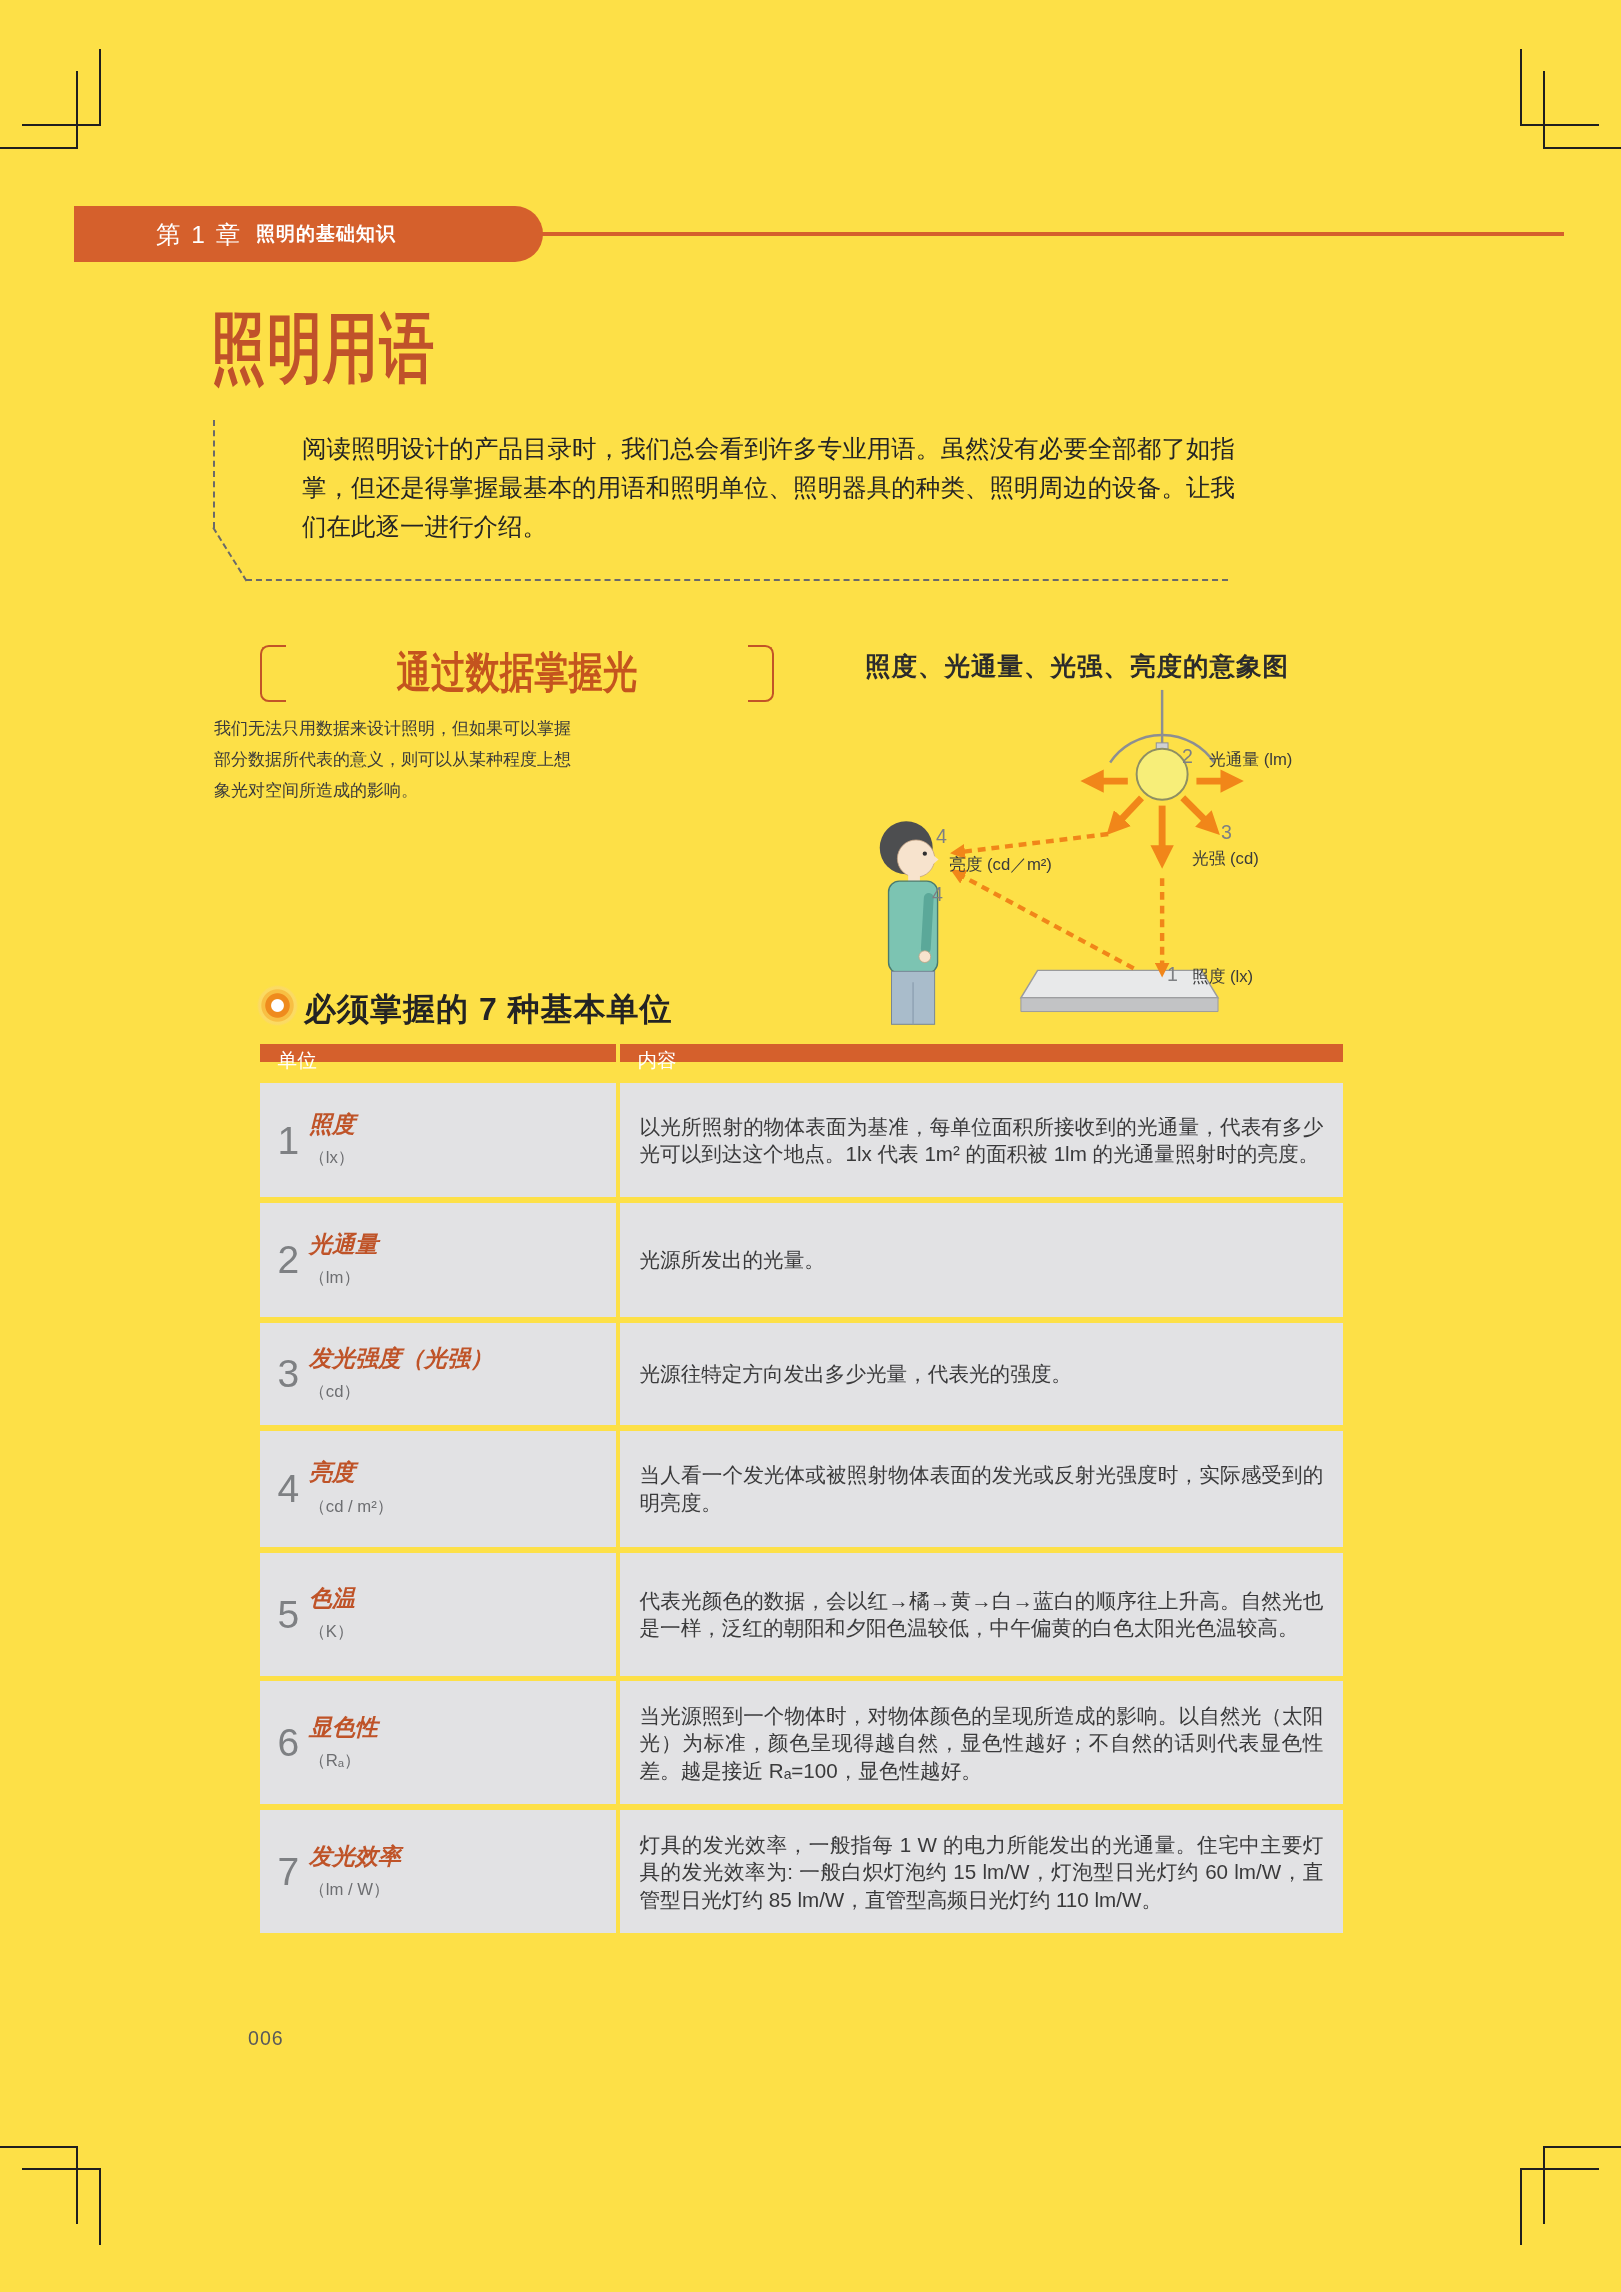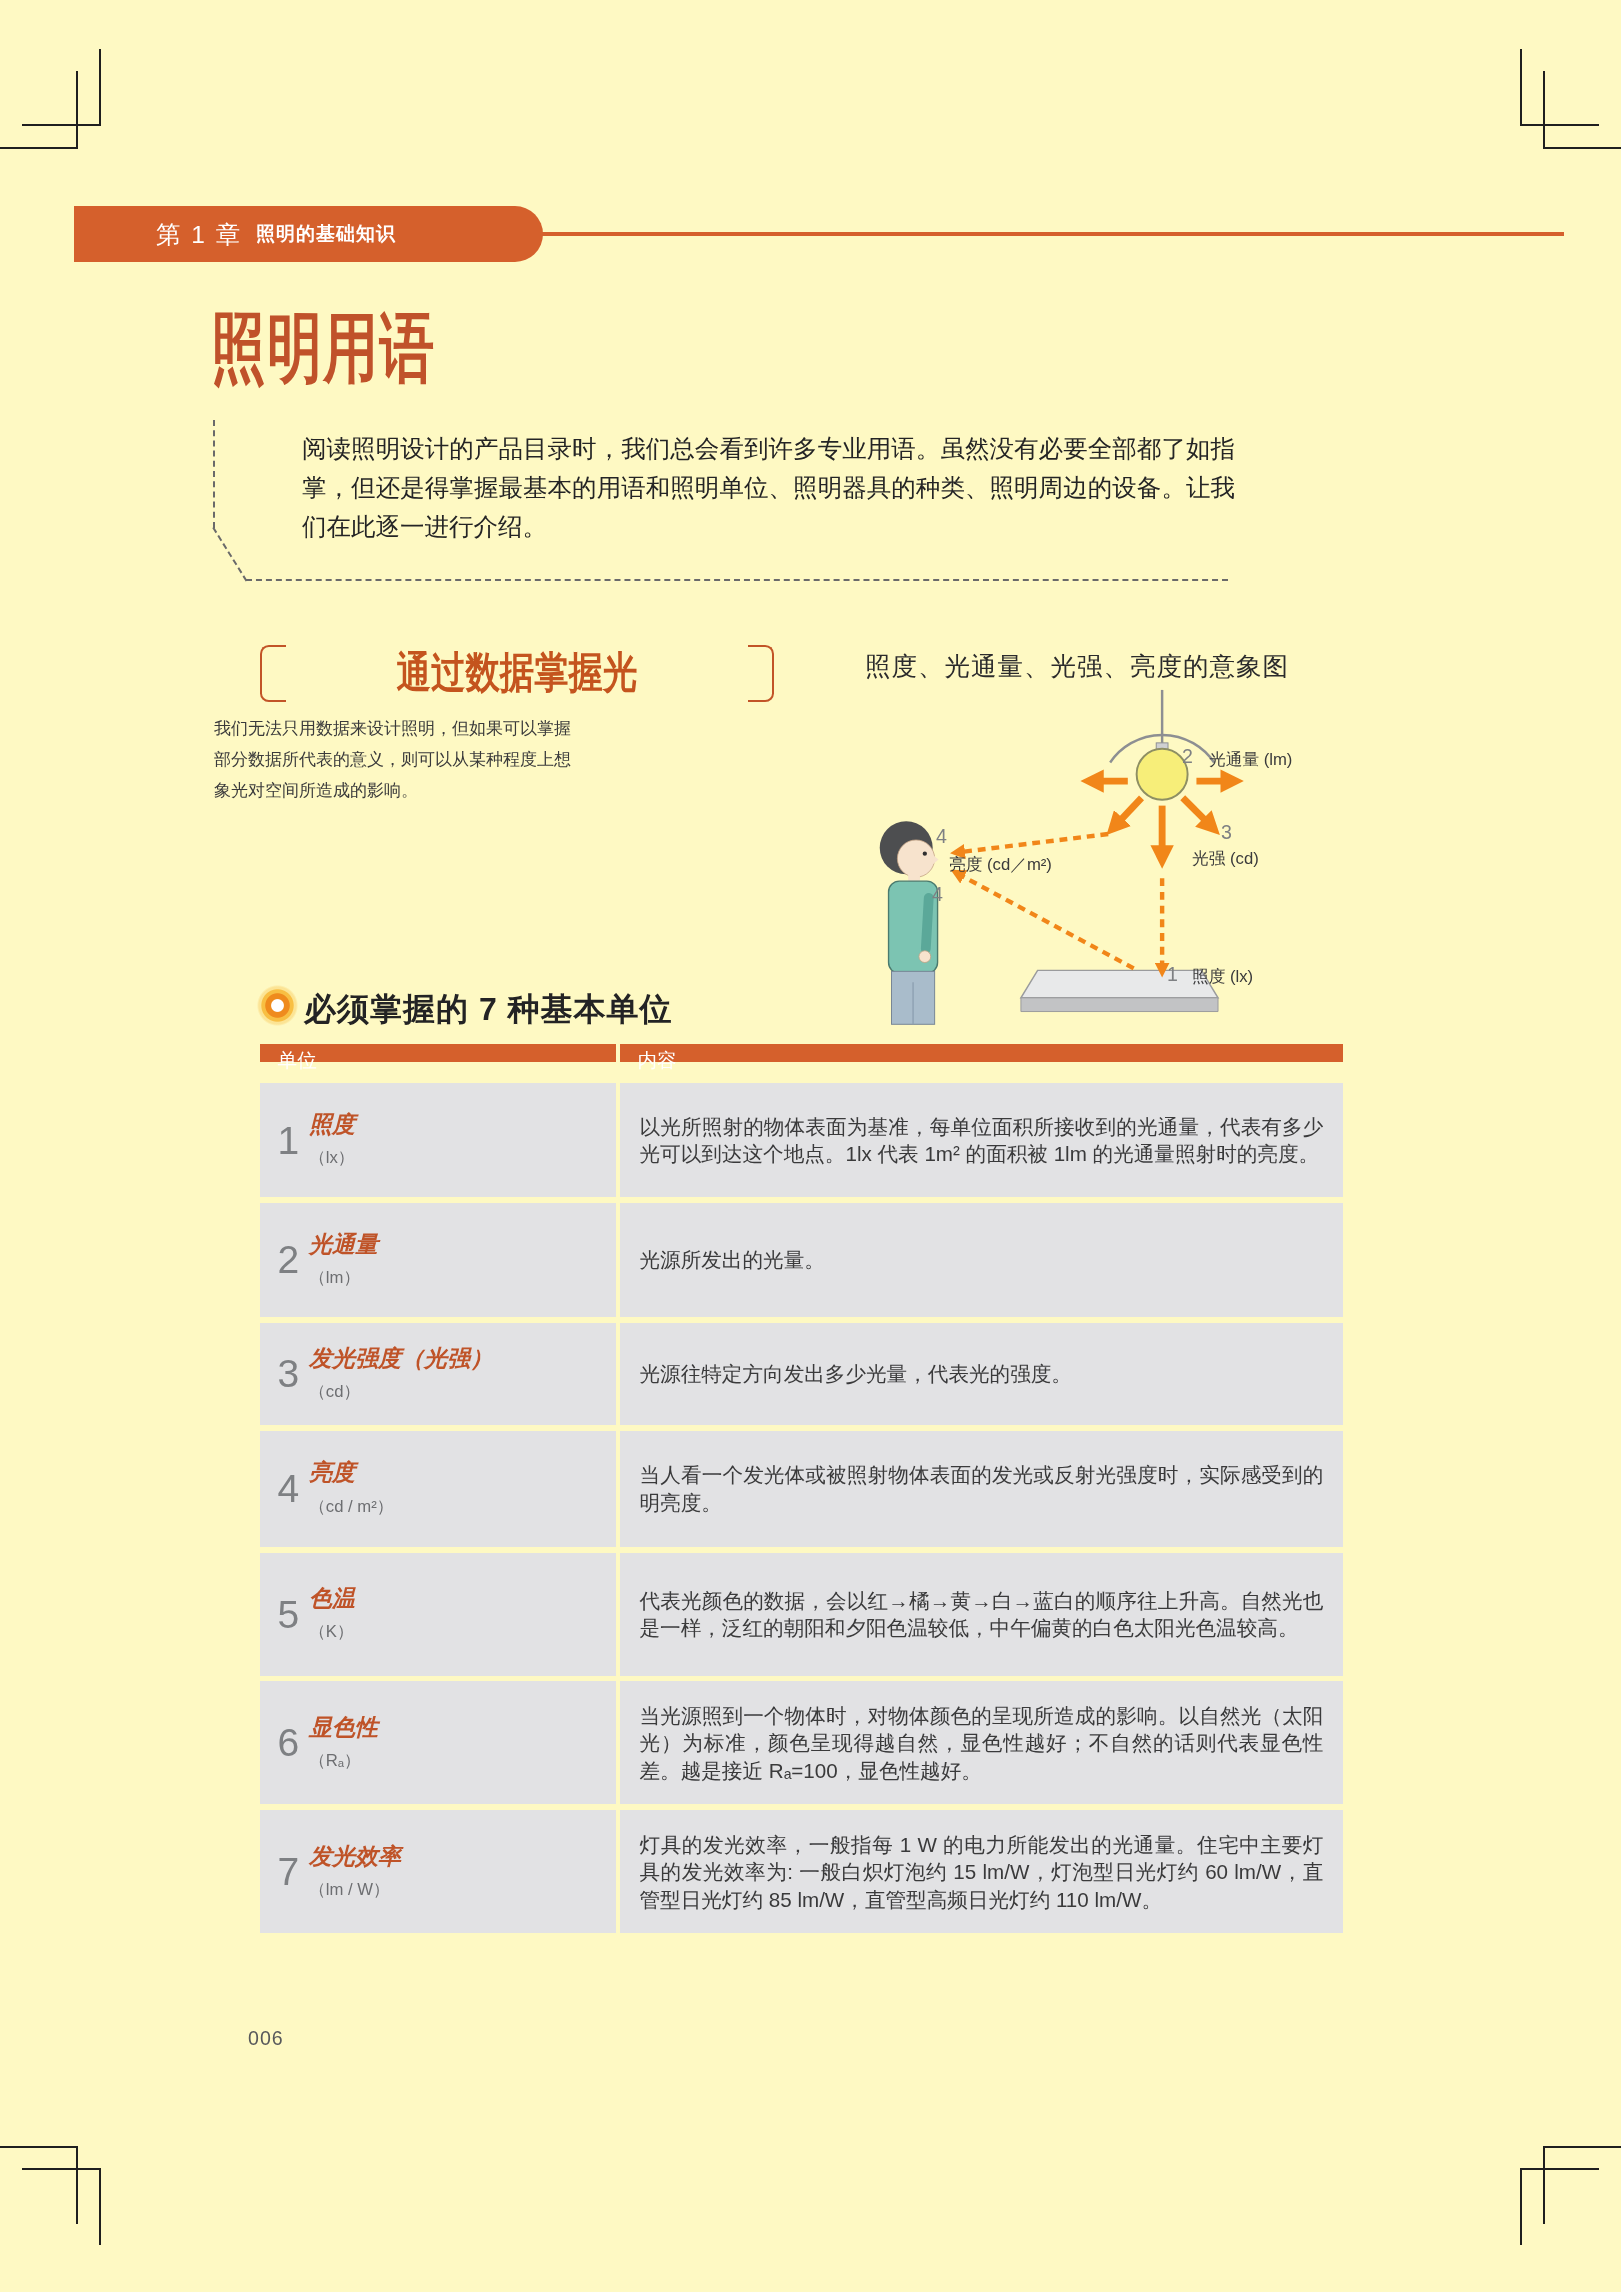--- a/index.html
+++ b/index.html
@@ -1,16 +1,16 @@
 <!DOCTYPE html>
 <html><head>
 <meta charset="utf-8">
 <style>
   html,body{margin:0;padding:0;background:#fff;}
-  #page{position:relative;width:1621px;height:2293px;background:#fef9c3;
+  #page{position:relative;width:1621px;height:2293px;background:#fde047;
         font-family:"Liberation Sans","DejaVu Sans",sans-serif;overflow:hidden;color:#2a2a2b;}
 
   
   .cm{position:absolute;border:0 solid #1f1f1f;}
   .cm-tl1{left:0;top:71px;width:76px;height:76px;border-right-width:2px;border-bottom-width:2px;}
   .cm-tl2{left:21.6px;top:49px;width:77px;height:75px;border-right-width:2px;border-bottom-width:2px;}
   .cm-tr1{right:0;top:71px;width:76px;height:76px;border-left-width:2px;border-bottom-width:2px;}
   .cm-tr2{right:21.6px;top:49px;width:77px;height:75px;border-left-width:2px;border-bottom-width:2px;}
   .cm-bl1{left:0;top:2146px;width:76px;height:76px;border-right-width:2px;border-top-width:2px;}
   .cm-bl2{left:21.6px;top:2168px;width:77px;height:75px;border-right-width:2px;border-top-width:2px;}
@@ -39,21 +39,21 @@
   
   .bracket{position:absolute;width:25.5px;height:57px;border:2.9px solid #c25427;box-sizing:border-box;}
   .bracket-l{left:260px;top:645px;border-right:none;border-radius:8.8px 0 0 8.8px;}
   .bracket-r{left:748px;top:645px;border-left:none;border-radius:0 8.8px 8.8px 0;}
   .sec-heading{position:absolute;left:260px;top:651px;width:514px;text-align:center;font-size:43px;
                font-weight:bold;color:#c4541e;line-height:1;transform:scaleX(.8);transform-origin:50% 0;white-space:nowrap;}
   .sec-body{position:absolute;left:214px;top:713px;width:357px;font-size:17px;line-height:31px;color:#3a3a3b;
             text-align:justify;}
 
   
-  .diagram-title{position:absolute;left:865px;top:649px;font-size:25.5px;font-weight:normal;color:#2b2b2c;
+  .diagram-title{position:absolute;left:865px;top:649px;font-size:25.5px;font-weight:bold;color:#2b2b2c;
                  letter-spacing:1px;white-space:nowrap;}
   .diagram-svg{position:absolute;left:863px;top:686px;width:510px;height:353px;}
   .dlabel{position:absolute;font-size:16.7px;color:#3a3a3b;white-space:nowrap;}
   .dnum{position:absolute;font-size:19.6px;color:#7e8083;white-space:nowrap;}
   .lbl-flux-num{left:1182px;top:745px;}   .lbl-flux{left:1209px;top:748px;}
   .lbl-int-num{left:1221px;top:821px;}    .lbl-int{left:1192px;top:847px;}
   .lbl-ill-num{left:1167px;top:963px;}    .lbl-ill{left:1192px;top:965px;}
   .lbl-lum-num1{left:936px;top:825px;}    .lbl-lum{left:949px;top:853px;}
   .lbl-lum-num2{left:932px;top:883px;}
 

